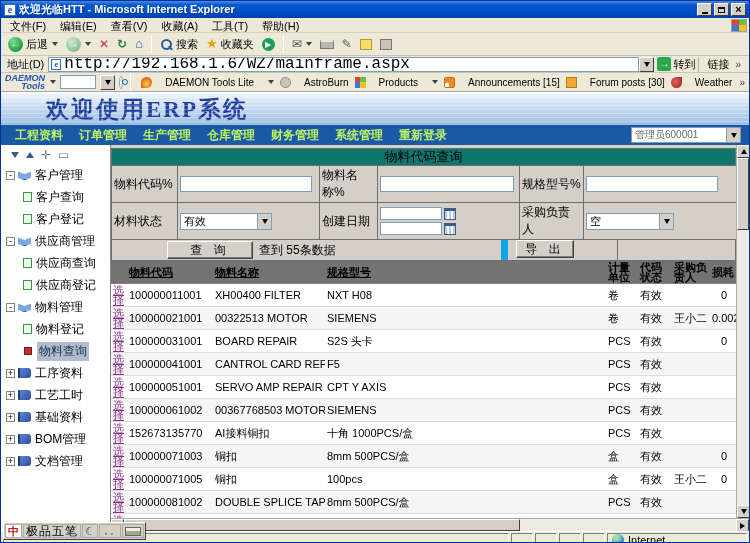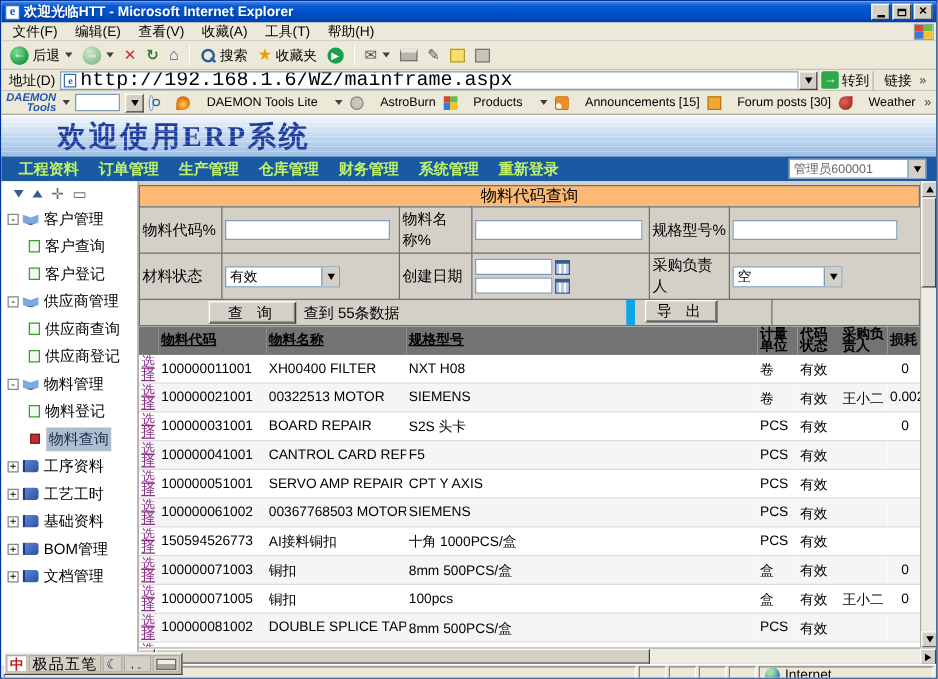--- a/index.html
+++ b/index.html
@@ -112,21 +112,21 @@
   .tree-child { padding-left:18px; }
   .page-ic { width:9px; height:10px; background:#EFFCEF; border:1px solid #3A9A3A; margin-right:4px; flex:0 0 auto; }
   .red-ic { width:8px; height:8px; background:#C03030; border:1px solid #7A1A1A; margin:0 5px 0 1px; flex:0 0 auto; }
   .tree-label { color:#000; }
   .tree-row.sel .tree-label { background:#AEBECE; color:#203050; padding:1px 2px; }
 
   
   .main { flex:1; display:flex; flex-direction:column; background:#D4D0C8; overflow:hidden; }
   .content-strip { display:flex; flex:1; overflow:hidden; }
   .content { width:627px; display:flex; flex-direction:column; overflow:hidden; }
-  .query-title { height:17px; margin-top:3px; background:#fdba74; border:1px solid #707070; border-bottom:none;
+  .query-title { height:17px; margin-top:3px; background:#0f766e; border:1px solid #707070; border-bottom:none;
     text-align:center; font-size:13px; line-height:16px; color:#000; }
   .form-tbl { width:100%; border-collapse:collapse; table-layout:fixed; background:#D4D0C8; }
   .form-tbl td { border:1px solid #707070; font-size:12px; color:#000; padding:1px 2px; vertical-align:middle; }
   .txt-input { background:#fff; border:1px solid #7F9DB9; height:16px; display:inline-block; vertical-align:middle; }
   .sel-box { background:#fff; border:1px solid #7F9DB9; height:17px; display:inline-flex; align-items:center; font-size:11px; }
   .sel-box .val { flex:1; padding:0 3px; }
   .date-wrap { display:flex; align-items:center; gap:2px; height:14px; margin:1px 0; }
   .date-input { width:62px; height:13px; background:#fff; border:1px solid #7F9DB9; }
   .cal-ic { width:12px; height:12px; background:
       repeating-linear-gradient(90deg,#B8CCE8 0 2px,#fff 2px 4px); border:1px solid #3A5E8C; border-top:3px solid #3A5E8C; }
@@ -479,21 +479,21 @@
                   <span class="drop-sq">
                         <span class="tri tri-d"></span>
                       </span>
                 </span>
               </td>
             </tr>
           </tbody>
             </table>
           <div class="form-row3">
             <div class="r3-a">
-              <span class="xp-btn" style="width:70px;margin-left:55px">查 询</span>
+              <span class="xp-btn" style="width:86px;margin-left:55px">查 询</span>
               <span class="result-text">查到 55条数据</span>
             </div>
             <div class="r3-b">
               <span class="xp-btn" style="width:58px">导 出</span>
             </div>
             <div class="r3-c"></div>
           </div>
 
           <div class="grid-wrap">
             <table class="grid">
@@ -575,21 +575,21 @@
                     <td>100000061002</td>
                     <td>00367768503 MOTOR</td>
                     <td>SIEMENS</td>
                     <td>PCS</td>
                     <td>有效</td>
                     <td></td>
                     <td class="td-loss"></td>
                   </tr>
                   <tr>
                     <td><span class="sel-link">选择</span></td>
-                    <td>150594526773</td>
+                    <td>152673135770</td>
                     <td>AI接料铜扣</td>
                     <td>十角 1000PCS/盒</td>
                     <td>PCS</td>
                     <td>有效</td>
                     <td></td>
                     <td class="td-loss"></td>
                   </tr>
                   <tr>
                     <td><span class="sel-link">选择</span></td>
                     <td>100000071003</td>

